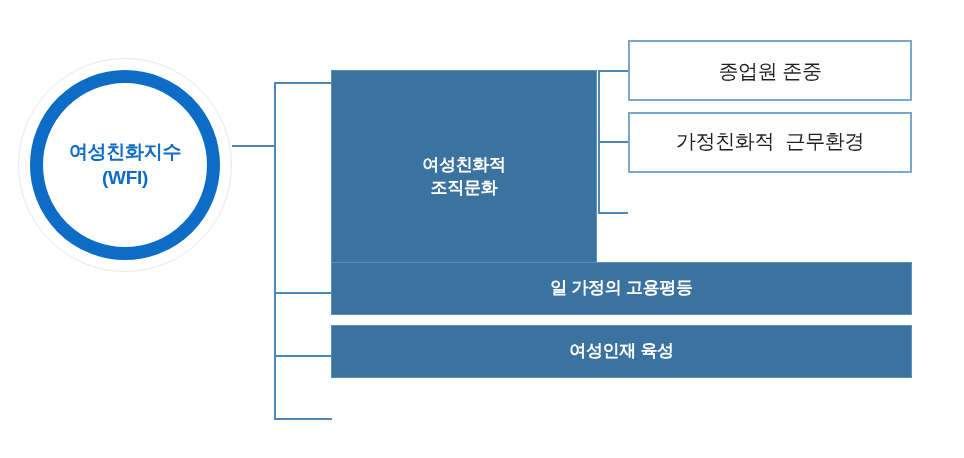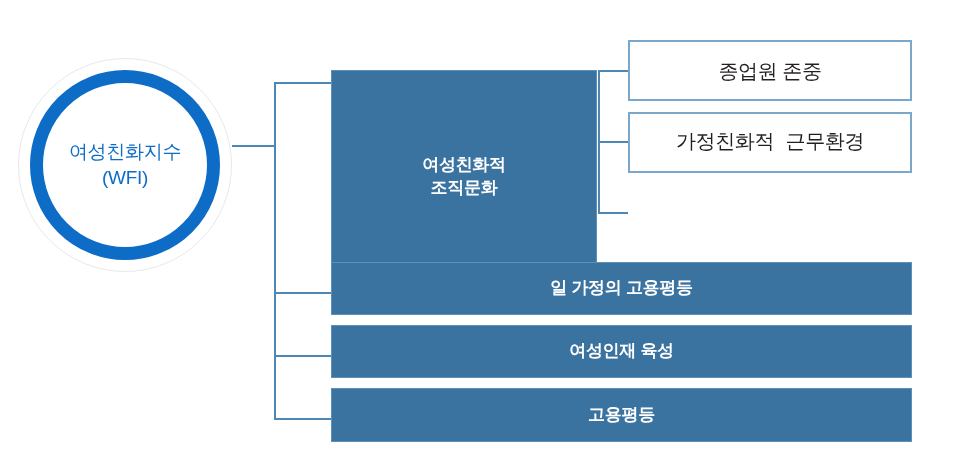--- a/index.html
+++ b/index.html
@@ -41,21 +41,21 @@
     background: #ffffff;
     border: 13px solid #0d6cc6;
     box-sizing: border-box;
     display: flex;
     align-items: center;
     justify-content: center;
   }
   .root-label {
     color: #0d6cc6;
     font-size: 19px;
-    font-weight: normal;
+    font-weight: bold;
     line-height: 1.35;
     text-align: center;
     letter-spacing: -0.3px;
     white-space: pre-line;
   }
 
   
   .conn {
     position: absolute;
     background: #4e86b4;
@@ -138,17 +138,14 @@
 
 
   <div class="box-fill" style="left:331px; top:262px; width:581px; height:53px;">
     <span>일 가정의 고용평등</span>
   </div>
 
   <div class="box-fill" style="left:331px; top:325px; width:581px; height:53px;">
     <span>여성인재 육성</span>
   </div>
 
-  <div class="box-fill" style="left:331px; top:388px; width:581px; height:54px;">
-    <span>고용평등</span>
-  </div>
 
 </div>
 
 </body></html>

